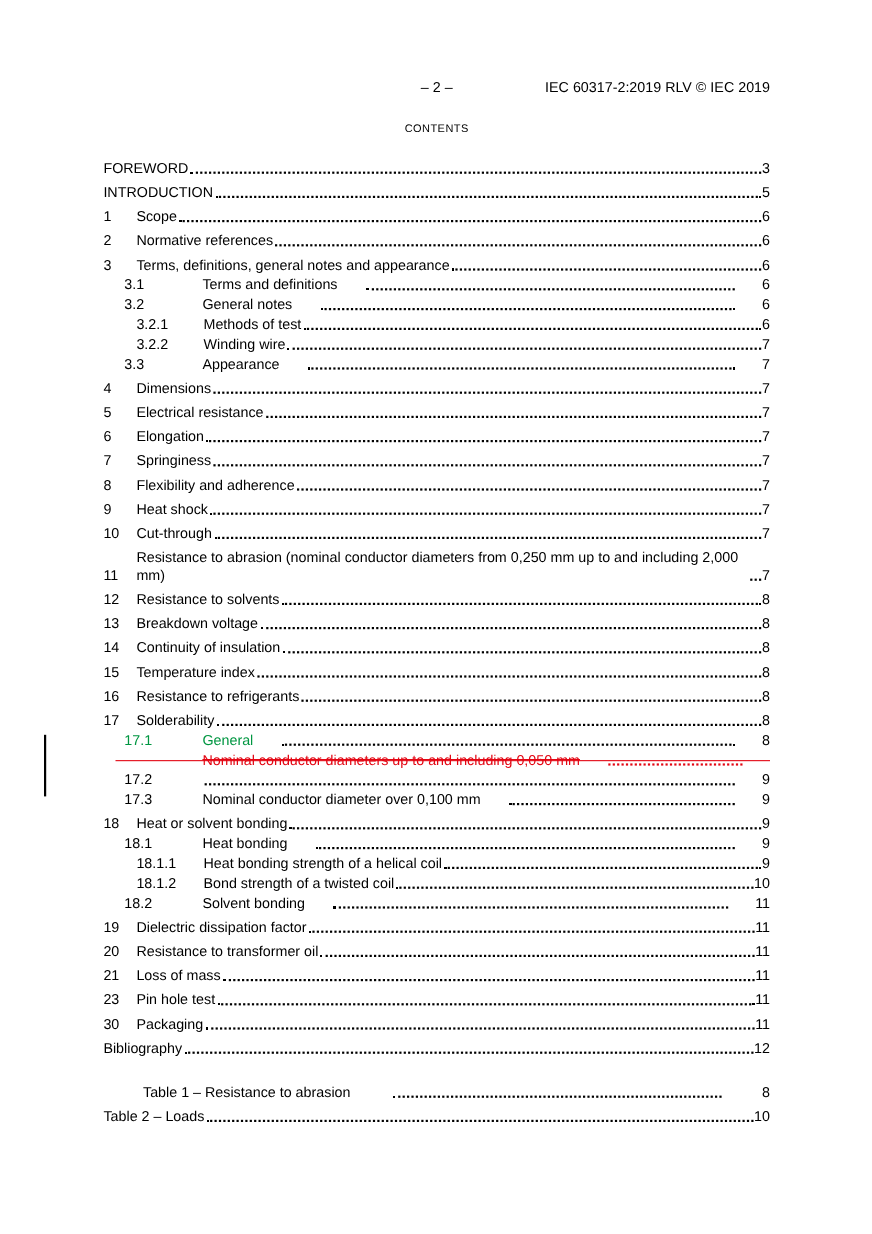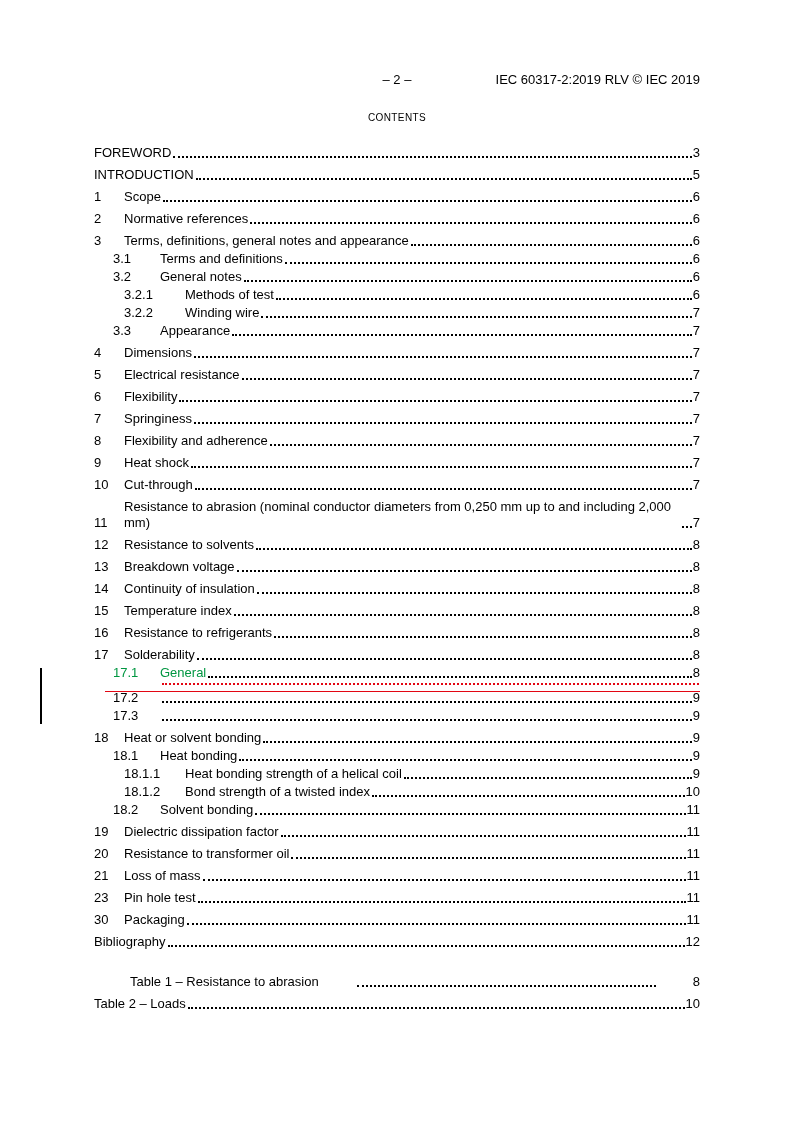--- a/index.html
+++ b/index.html
@@ -24,21 +24,21 @@
   .row {
     position:relative;
     display:flex; align-items:flex-end;
     font-size:13px; line-height:16px;
     margin-top:6px;
   }
   .row.lvl2, .row.lvl3 { margin-top:2px; }
   .row.gap { margin-top:24px;gap:36px; }
   .num { flex:0 0 auto; white-space:nowrap; }
   .lvl1 .num { width:30px; }
-  .lvl2 { margin-left:19px; }  .lvl2 .num { width:47px; }
+  .lvl2 { margin-left:19px;gap:24px; }  .lvl2 .num { width:47px; }
   .lvl3 { margin-left:30px; }  .lvl3 .num { width:61px; }
   .label { flex:0 1 auto; }
   .leader {
     flex:1 1 10px; min-width:10px;
     border-bottom:2px dotted #000;
     margin:0 1px 3px 2px;
     align-self:flex-end;
   }
   .pg { flex:0 0 auto; white-space:nowrap; }
   .seg.add, .num.add { color:var(--added,#009641); }
@@ -131,21 +131,21 @@
         <span class="pg">7</span>
       </div>
       <div class="row lvl1">
         <span class="num">5</span>
         <span class="label"><span class="seg">Electrical resistance</span></span>
         <span class="leader"></span>
         <span class="pg">7</span>
       </div>
       <div class="row lvl1">
         <span class="num">6</span>
-        <span class="label"><span class="seg">Flexibility</span></span>
+        <span class="label"><span class="seg">Elongation</span></span>
         <span class="leader"></span>
         <span class="pg">7</span>
       </div>
       <div class="row lvl1">
         <span class="num">7</span>
         <span class="label"><span class="seg">Springiness</span></span>
         <span class="leader"></span>
         <span class="pg">7</span>
       </div>
       <div class="row lvl1">
@@ -209,30 +209,32 @@
         <span class="pg">8</span>
       </div>
       <div class="row lvl2">
         <span class="num add">17.1</span>
         <span class="label"><span class="seg add">General</span></span>
         <span class="leader"></span>
         <span class="pg">8</span>
       </div>
       <div class="row lvl2 strike">
         <span class="num"></span>
+        <span class="label"><span class="seg del">Nominal conductor diameters up to and including 0,050 mm</span></span>
         <span class="leader"></span>
         <span class="pg"></span>
       </div>
       <div class="row lvl2">
         <span class="num">17.2</span>
         <span class="leader"></span>
         <span class="pg">9</span>
       </div>
       <div class="row lvl2">
         <span class="num">17.3</span>
+        <span class="label"><span class="seg">Nominal conductor diameter over 0,100 mm</span></span>
         <span class="leader"></span>
         <span class="pg">9</span>
       </div>
       <div class="row lvl1">
         <span class="num">18</span>
         <span class="label"><span class="seg">Heat or solvent bonding</span></span>
         <span class="leader"></span>
         <span class="pg">9</span>
       </div>
       <div class="row lvl2">
@@ -242,21 +244,21 @@
         <span class="pg">9</span>
       </div>
       <div class="row lvl3">
         <span class="num">18.1.1</span>
         <span class="label"><span class="seg">Heat bonding strength of a helical coil</span></span>
         <span class="leader"></span>
         <span class="pg">9</span>
       </div>
       <div class="row lvl3">
         <span class="num">18.1.2</span>
-        <span class="label"><span class="seg">Bond strength of a twisted index</span></span>
+        <span class="label"><span class="seg">Bond strength of a twisted coil</span></span>
         <span class="leader"></span>
         <span class="pg">10</span>
       </div>
       <div class="row lvl2">
         <span class="num">18.2</span>
         <span class="label"><span class="seg">Solvent bonding</span></span>
         <span class="leader"></span>
         <span class="pg">11</span>
       </div>
       <div class="row lvl1">

